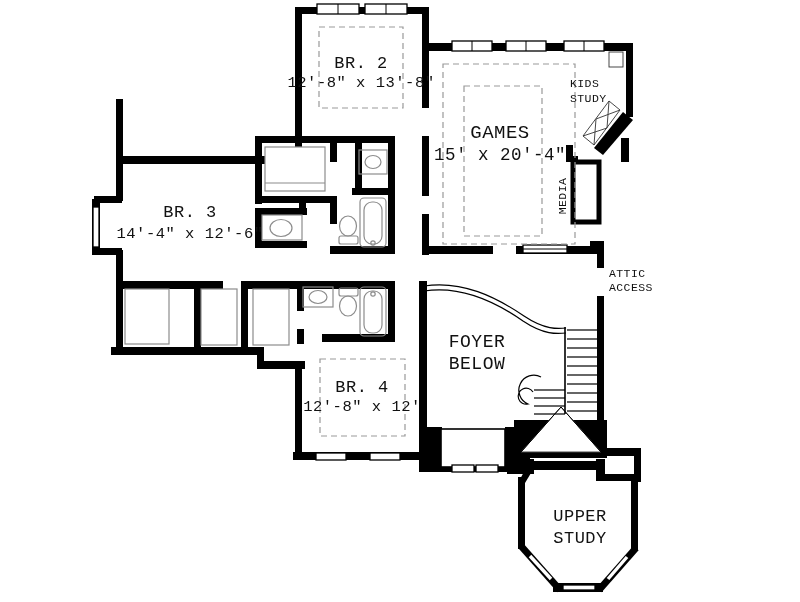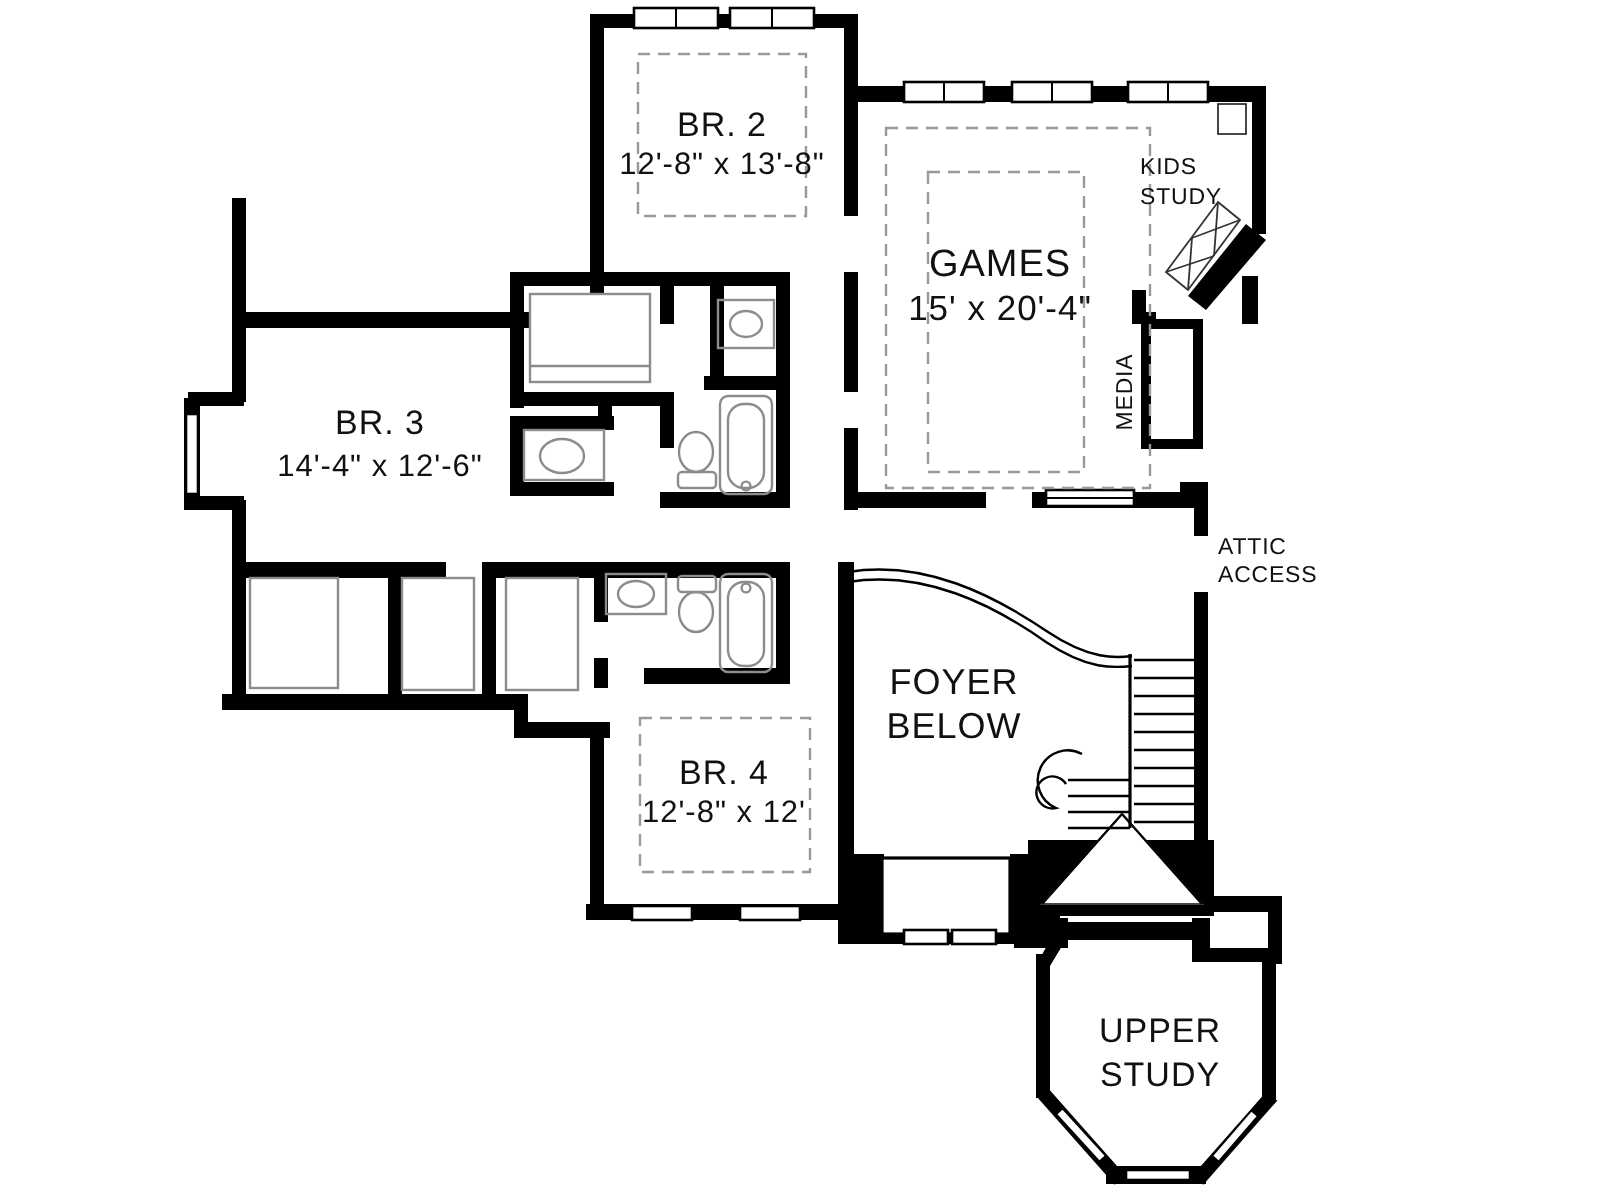--- a/index.html
+++ b/index.html
@@ -1,17 +1,17 @@
 <!DOCTYPE html>
 <html><head>
 <meta charset="utf-8">
 <style>
   html,body{margin:0;padding:0;background:#ffffff;}
   .plan-wrap{position:relative;width:800px;height:602px;background:#ffffff;overflow:hidden;
-             font-family:Liberation Sans, sans-serif;}
+             font-family:Liberation Mono, monospace;}
   svg text{fill:#111;letter-spacing:0.5px;}
   .room-name{font-size:17px;}
   .room-dims{font-size:15.5px;}
   .big-name{font-size:19px;}
   .big-dims{font-size:17.5px;}
   .small-label{font-size:11.5px;letter-spacing:0.4px;}
 </style>
 </head>
 <body>
 

